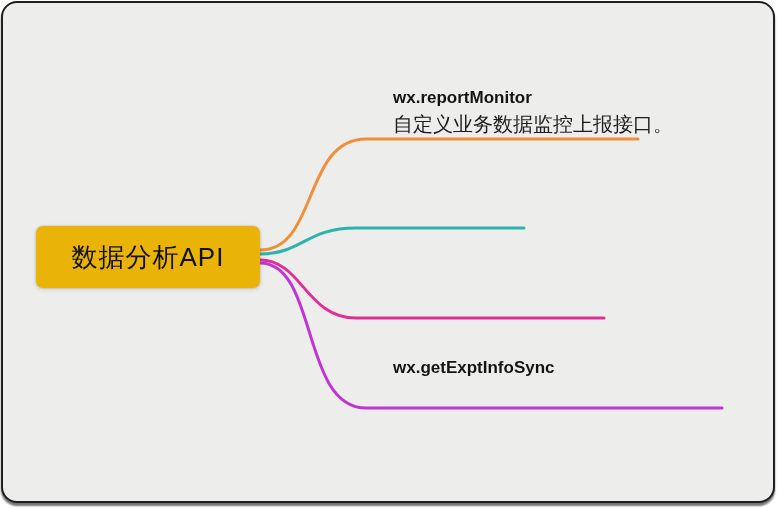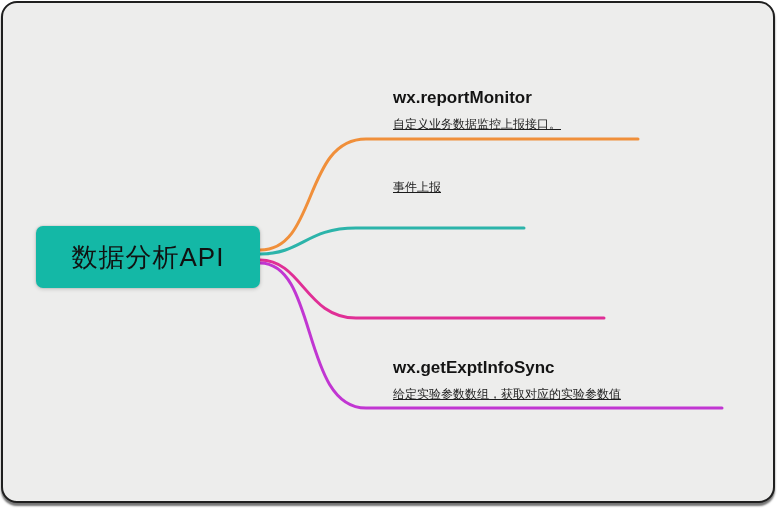--- a/index.html
+++ b/index.html
@@ -36,21 +36,21 @@
     fill: none;
     stroke-width: 3;
     stroke-linecap: round;
   }
   .root-node {
     position: absolute;
     left: 36px;
     top: 226px;
     width: 224px;
     height: 62px;
-    background: #14b8a6;
+    background: #eab308;
     border-radius: 7px;
     box-shadow: 0 1px 4px rgba(0,0,0,0.18), 0 0 0 1px rgba(0,0,0,0.04);
     display: flex;
     align-items: center;
     justify-content: center;
     cursor: pointer;
   }
   .root-node span {
     font-size: 26px;
     color: #111111;
@@ -65,26 +65,25 @@
   }
   .branch .branch-title {
     font-size: 17px;
     font-weight: 700;
     color: #141414;
     line-height: 23px;
     margin-bottom: 4px;
     white-space: nowrap;
   }
   .branch .branch-desc {
-    font-size: 12px;
+    font-size: 20px;
     font-weight: 400;
     color: #1c1c1c;
     line-height: 23px;
     white-space: nowrap;
-    text-decoration: underline;
   }
   .branch-1 { top: 86px; }
   .branch-2 { top: 176px; }
   .branch-3 { top: 266px; }
   .branch-4 { top: 356px; }
 </style>
 </head>
 <body>
 
 <div class="stage">
@@ -100,23 +99,21 @@
   <div class="root-node">
     <span>数据分析API</span>
   </div>
 
   <div class="branch branch-1">
     <div class="branch-title">wx.reportMonitor</div>
     <div class="branch-desc">自定义业务数据监控上报接口。</div>
   </div>
 
   <div class="branch branch-2">
-    <div class="branch-desc">事件上报</div>
   </div>
 
   <div class="branch branch-3">
   </div>
 
   <div class="branch branch-4">
     <div class="branch-title">wx.getExptInfoSync</div>
-    <div class="branch-desc">给定实验参数数组，获取对应的实验参数值</div>
   </div>
 </div>
 
 </body></html>

